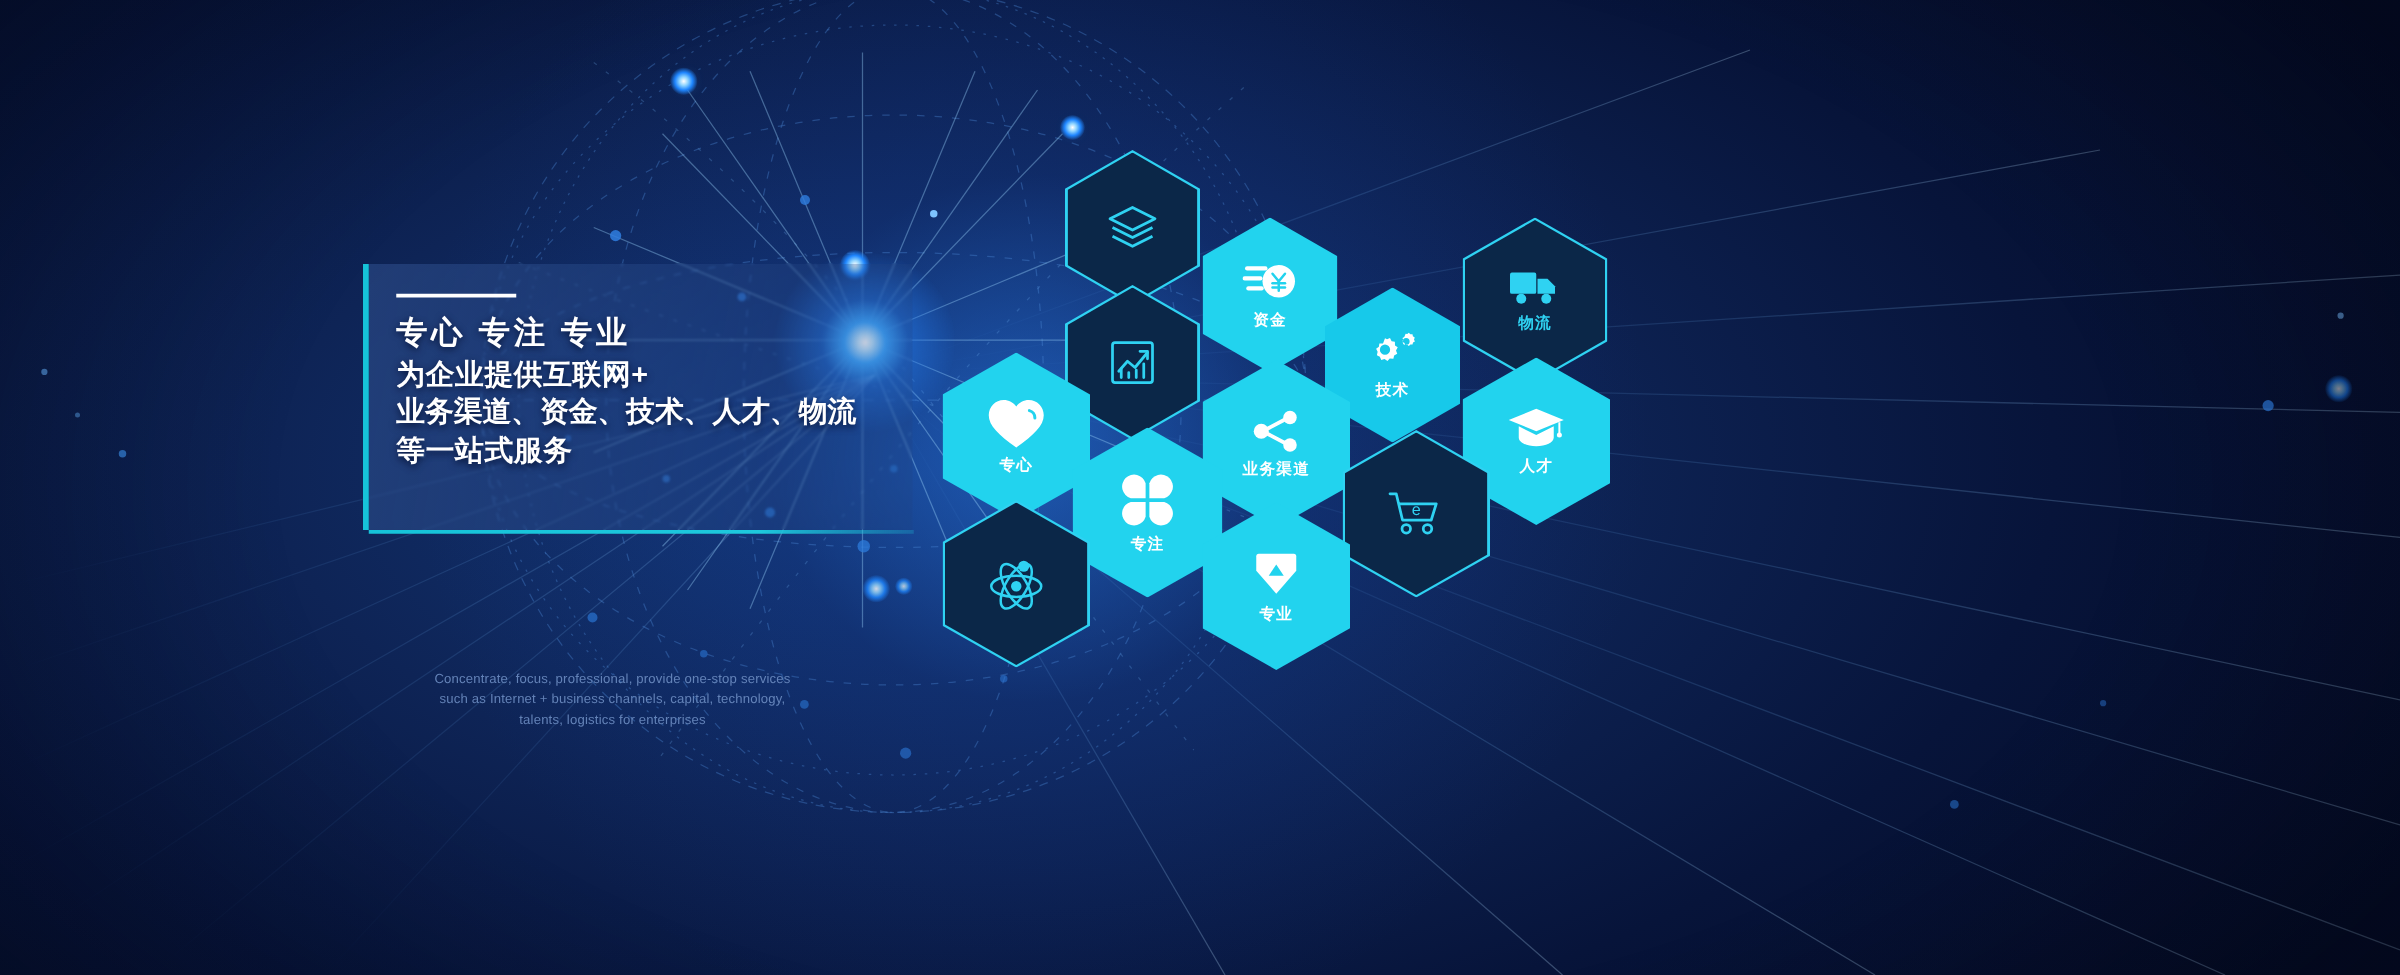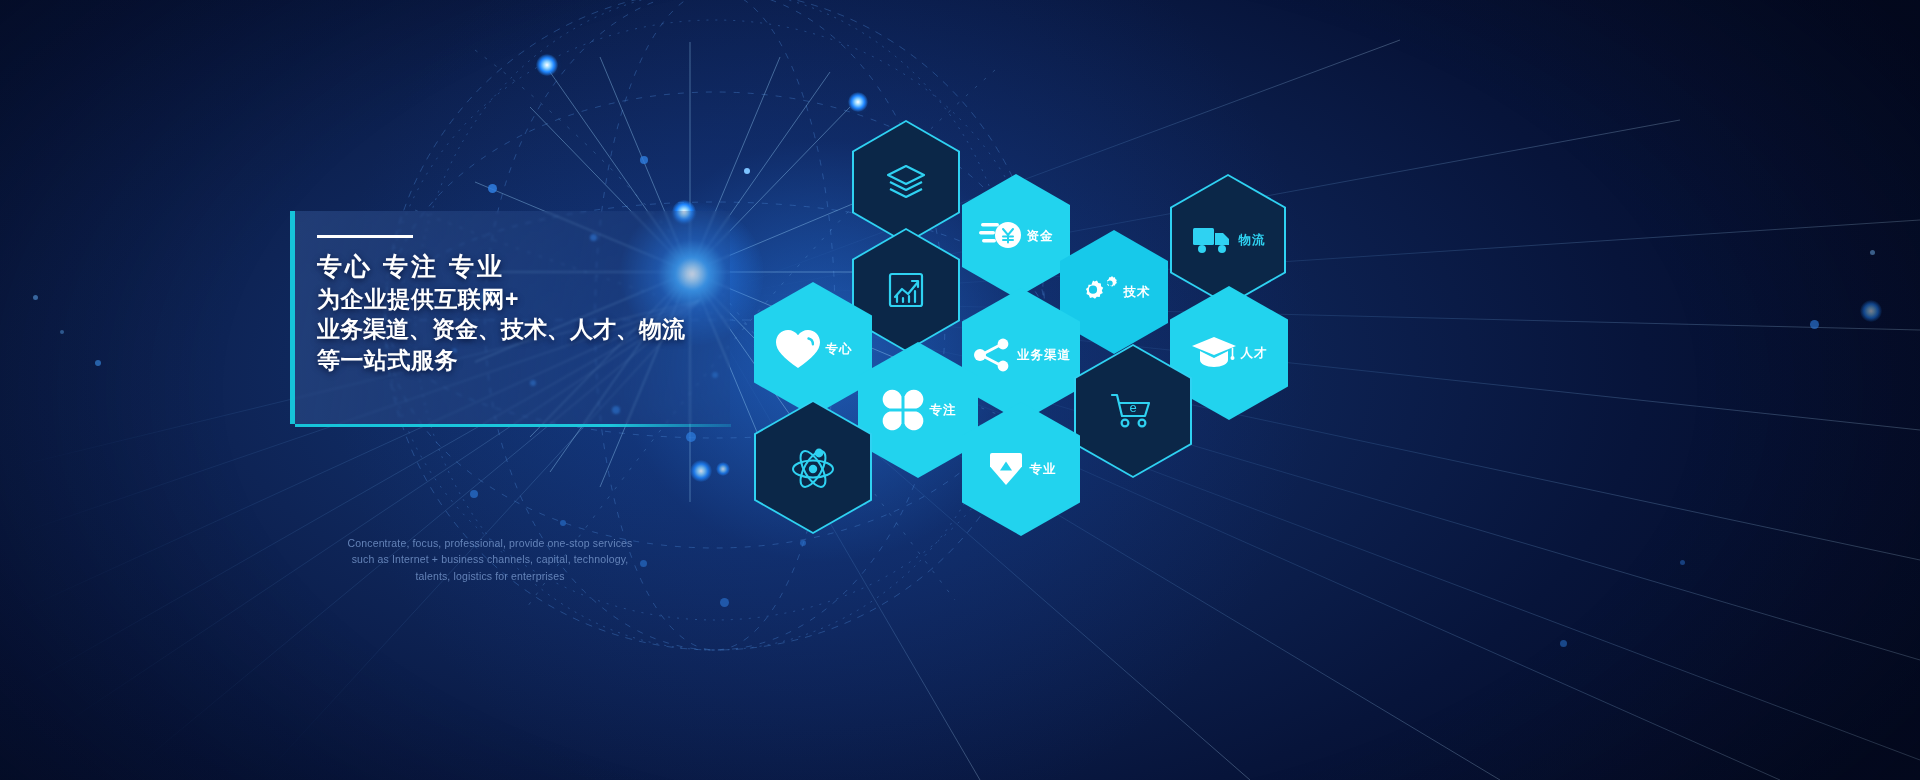--- a/index.html
+++ b/index.html
@@ -93,21 +93,21 @@
     position:absolute; inset:0;
     clip-path:polygon(50% 0%,100% 25%,100% 75%,50% 100%,0% 75%,0% 25%);
     background:#2fd2f2;
   }
   .hex.outline .ring:after{
     content:""; position:absolute; inset:2px;
     clip-path:polygon(50% 0%,100% 25%,100% 75%,50% 100%,0% 75%,0% 25%);
     background:rgba(9,24,58,.92);
   }
   .hex .content{
-    position:relative; z-index:3; display:flex; flex-direction:row;
+    position:relative; z-index:3; display:flex; flex-direction:column;
     align-items:center; justify-content:center; gap:4px;
   }
   .hex .glyph{ display:block; }
   .hex .lbl{ font-size:12.5px; font-weight:bold; letter-spacing:1px; }
   .hex.solid .lbl{ color:#ffffff; }
   .hex.outline .lbl{ color:#2fd2f2; }
 
   svg.ic{ display:block; }
 </style>
 </head>

